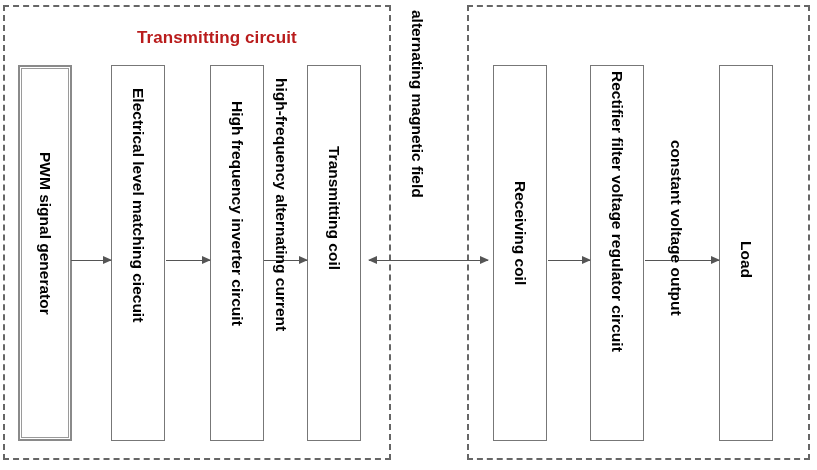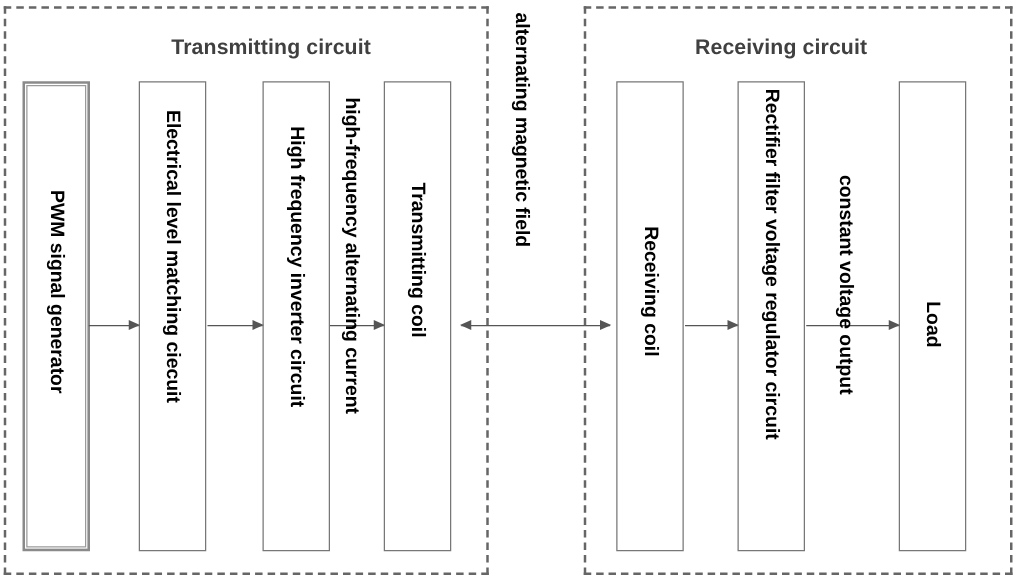--- a/index.html
+++ b/index.html
@@ -25,21 +25,21 @@
     box-sizing: border-box;
     background: transparent;
   }
   #group-transmitting { left: 3px;   top: 5px; width: 388px; height: 455px; }
   #group-receiving    { left: 467px; top: 5px; width: 343px; height: 455px; }
 
   .group-title {
     position: absolute;
     font-size: 17px;
     font-weight: bold;
-    color: #404040;
+    color: #b91c1c;
     white-space: nowrap;
     letter-spacing: 0.1px;
   }
   #title-transmitting { left: 137px; top: 28px; }
   #title-receiving    { left: 556px; top: 28px; }
 
   
   .block {
     position: absolute;
     border: 1px solid #777777;
@@ -136,21 +136,20 @@
 </style>
 </head>
 <body>
 
 <div id="canvas">
 
   <div class="group-box" id="group-transmitting"></div>
   <div class="group-title" id="title-transmitting">Transmitting circuit</div>
 
   <div class="group-box" id="group-receiving"></div>
-  <div class="group-title" id="title-receiving">Receiving circuit</div>
 
   <div class="block emphasis" id="block-pwm">
     <span class="vtext" id="label-pwm">PWM signal generator</span>
   </div>
 
   <div class="block" id="block-level">
     <span class="vtext" id="label-level">Electrical level matching ciecuit</span>
   </div>
 
   <div class="block" id="block-inverter">

